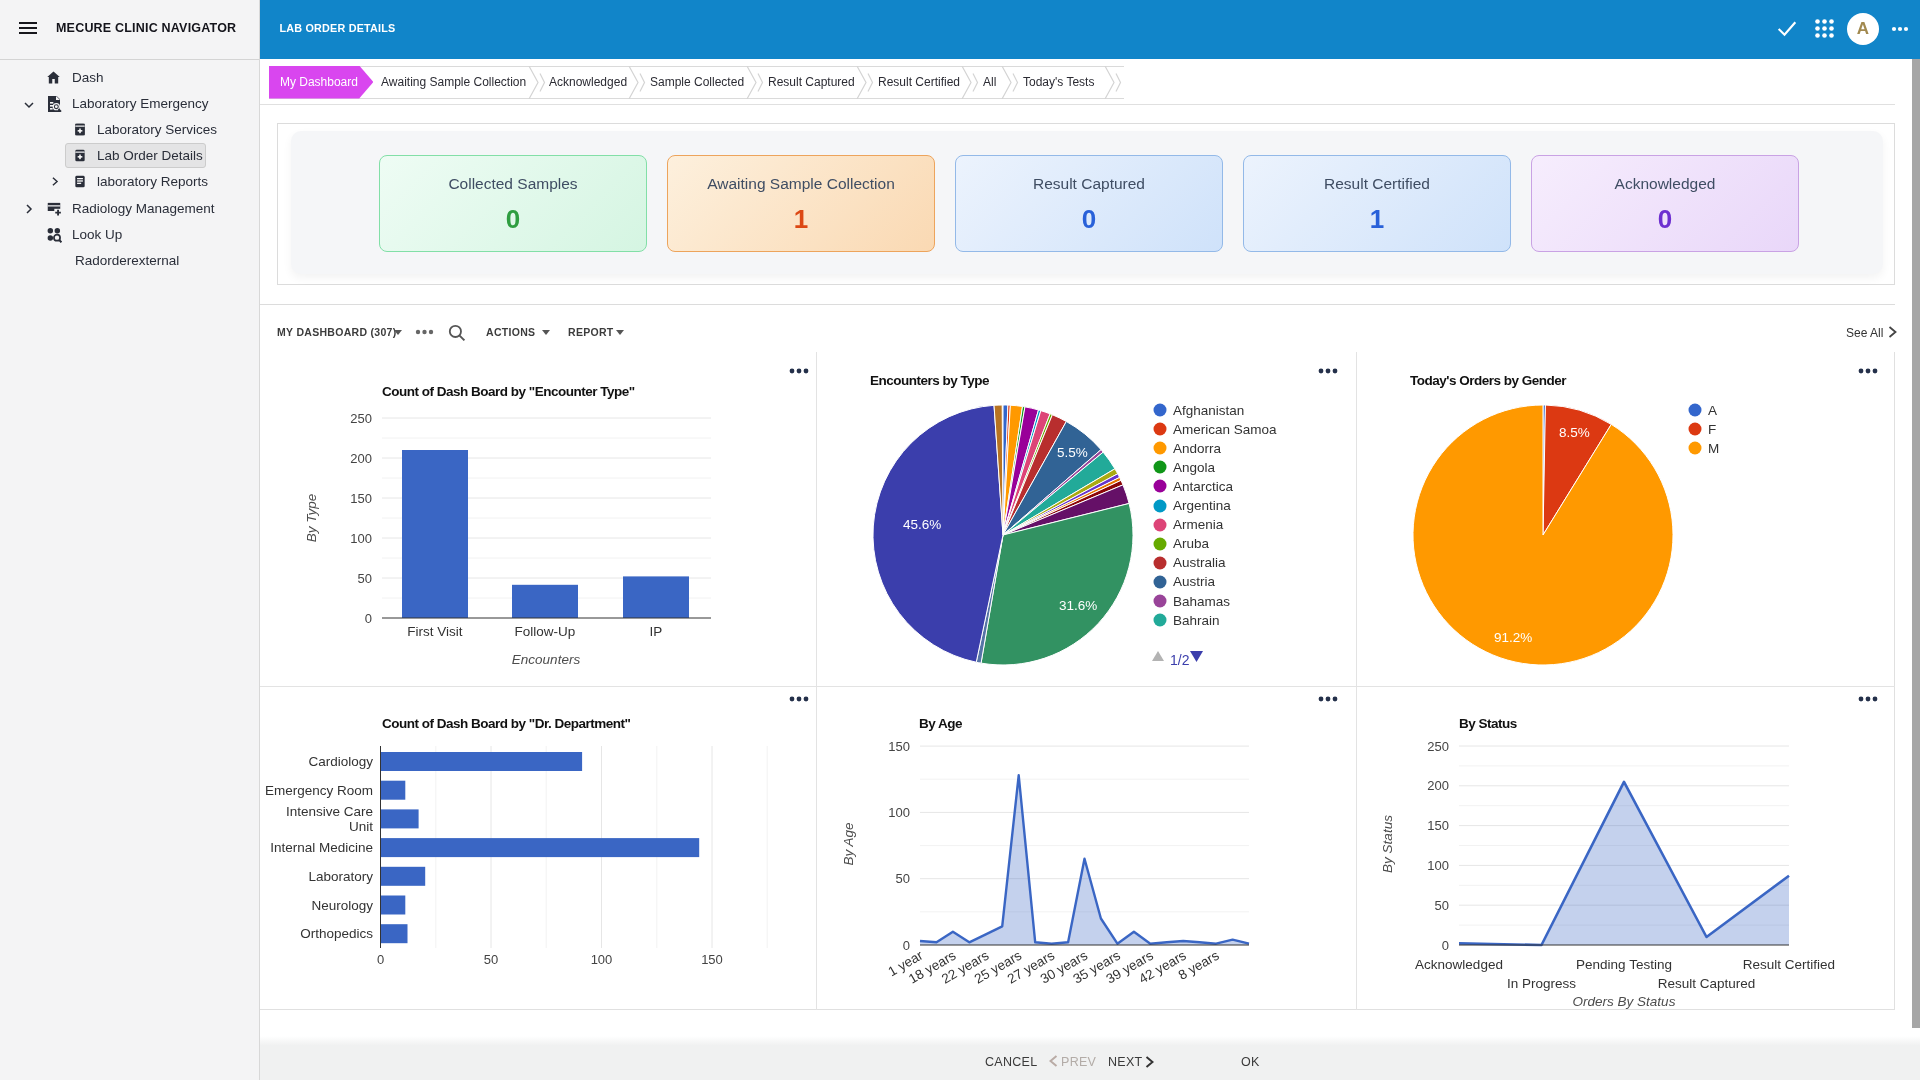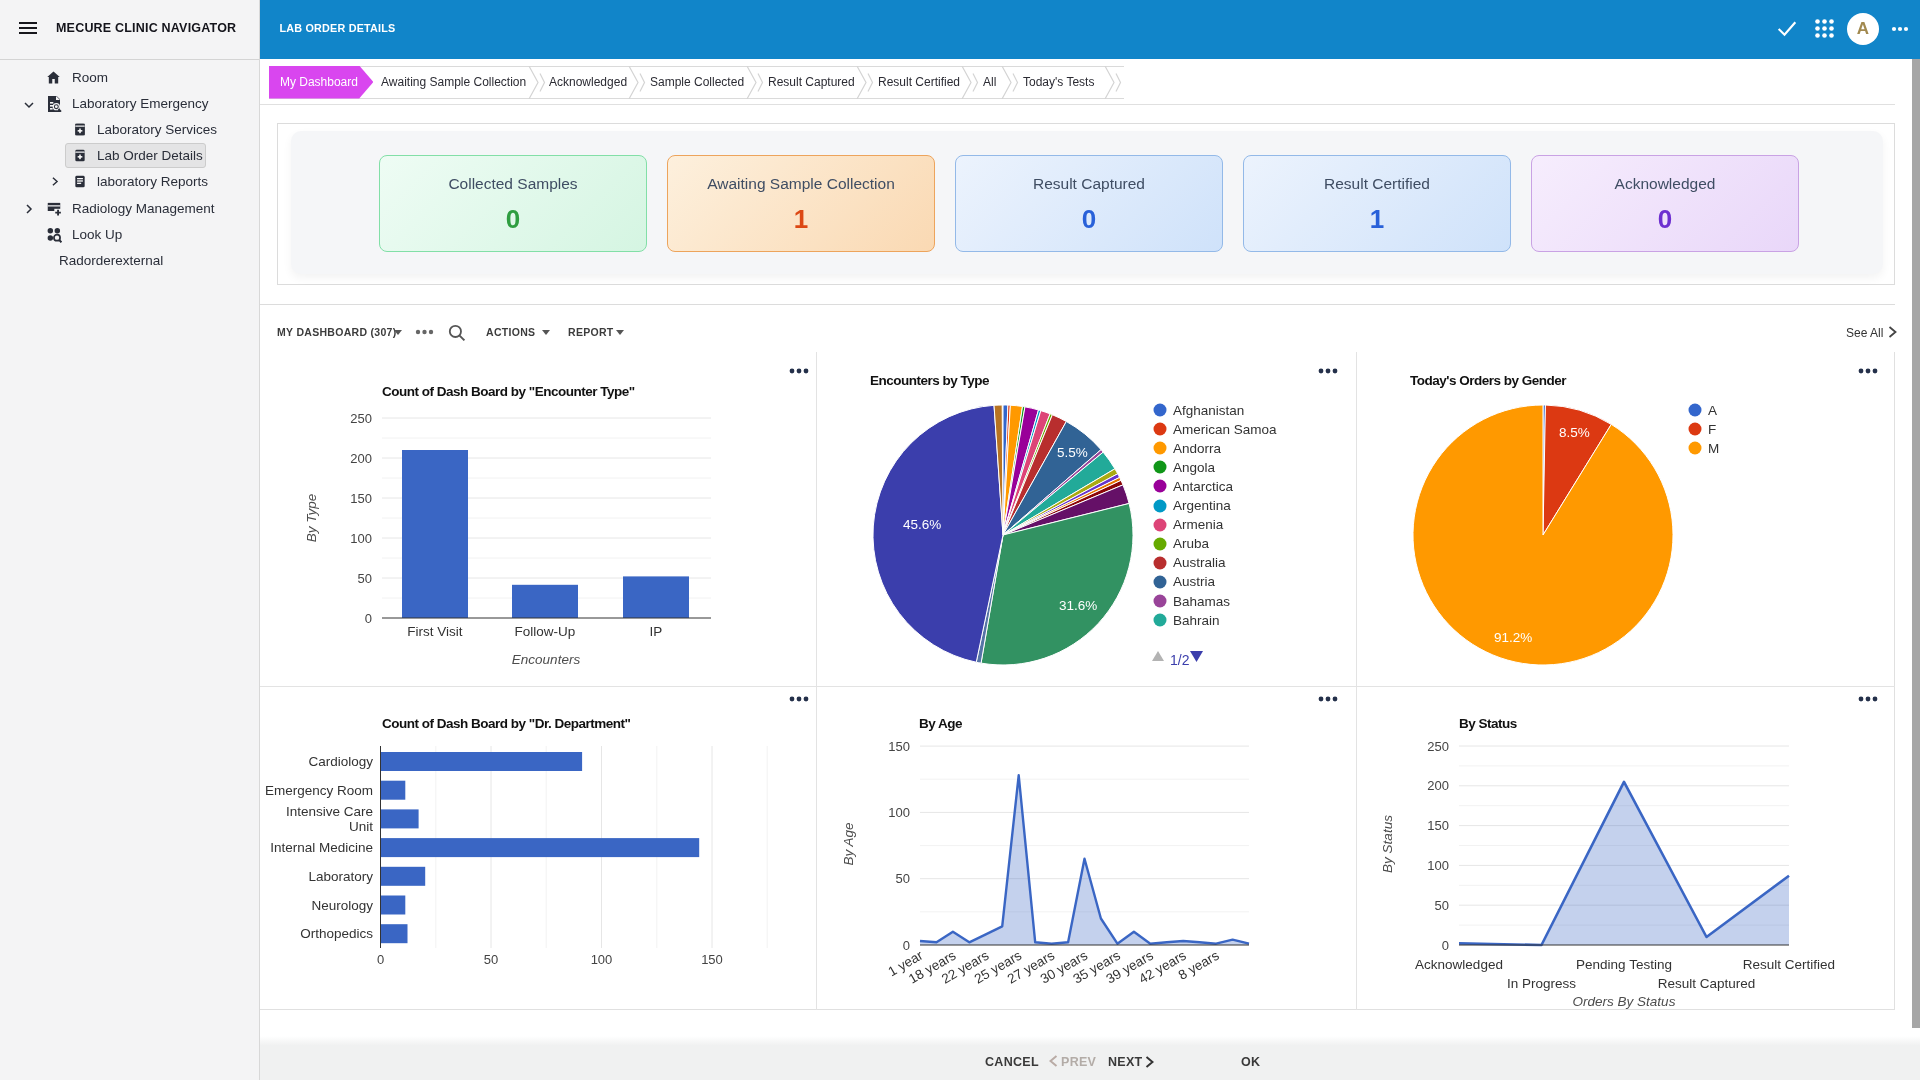--- a/index.html
+++ b/index.html
@@ -39,39 +39,39 @@
 
 .tb{position:absolute;font-size:10.5px;font-weight:bold;color:#3c3c3c;letter-spacing:.3px;white-space:nowrap}
 .caret{position:absolute;width:0;height:0;border-left:4.5px solid transparent;border-right:4.5px solid transparent;border-top:5px solid #555}
 
 #chartbox{position:absolute;left:260px;top:352px;width:1635px;height:658px;background:#fff;border-right:1px solid #e0e0e0;border-bottom:1px solid #e0e0e0}
 .vdiv{position:absolute;top:0;width:1px;height:658px;background:#e3e3e3}
 .hdiv{position:absolute;left:0;top:334px;width:1635px;height:1px;background:#e3e3e3}
 svg text{font-family:"Liberation Sans",sans-serif}
 
 #footer{position:absolute;left:260px;top:1036px;width:1660px;height:44px;background:linear-gradient(#ffffff 0%,#f0f1f1 22%)}
-.fbtn{font-size:13px;font-weight:bold;color:#3a3a3a;letter-spacing:.3px;white-space:nowrap}
+.fbtn{font-size:13px;font-weight:normal;color:#3a3a3a;letter-spacing:.3px;white-space:nowrap}
 #scrollbar{position:absolute;left:1912px;top:59px;width:8px;height:969px;background:#a6a6a6}
 </style></head><body>
 
 <div id="sidebar">
  <div id="sbhead">
   <div id="burger">
         <div style="top:22px"></div>
         <div style="top:27px"></div>
         <div style="top:32px"></div>
       </div>
   <div id="sbtitle">MECURE CLINIC NAVIGATOR</div>
  </div>
  <div class="sel"></div>
 
  <svg class="abs" style="left:46px;top:70px" width="15" height="15" viewBox="0 0 24 24">
       <path fill="#2a2e39" d="M12 2.5 22 11h-2.5v10.5H14v-7h-4v7H4.5V11H2z"></path>
     </svg>
- <div class="nav" style="left:72px;top:70px">Room</div>
+ <div class="nav" style="left:72px;top:70px">Dash</div>
  <svg class="abs" style="left:23px;top:99px" width="12" height="12" viewBox="0 0 24 24">
       <path fill="none" stroke="#2a2e39" stroke-width="3" d="M4 8l8 8 8-8"></path>
     </svg>
  <svg class="abs" style="left:46px;top:96px" width="16" height="16" viewBox="0 0 24 24">
       <path fill="#2a2e39" d="M3 0h13l5 5v19H3z"></path>
       <path fill="#f4f4f5" d="M15 0l6 6h-6z"></path>
       <rect x="6" y="9" width="5" height="2.4" fill="#f4f4f5"></rect>
       <rect x="6" y="13.5" width="5" height="2.4" fill="#f4f4f5"></rect>
       <rect x="6" y="18" width="4" height="2.4" fill="#f4f4f5"></rect>
       <circle cx="15.5" cy="16" r="4.6" fill="#2a2e39" stroke="#f4f4f5" stroke-width="1.8"></circle>
@@ -115,21 +115,21 @@
     </svg>
  <div class="nav" style="left:72px;top:201px">Radiology Management</div>
  <svg class="abs" style="left:46px;top:227px" width="16" height="16" viewBox="0 0 24 24">
       <circle cx="6.5" cy="5.5" r="4.1" fill="#2a2e39"></circle>
       <circle cx="17" cy="5.5" r="4.1" fill="#2a2e39"></circle>
       <circle cx="6.5" cy="16.5" r="4.1" fill="#2a2e39"></circle>
       <circle cx="16.5" cy="16" r="4.6" fill="none" stroke="#2a2e39" stroke-width="2.6"></circle>
       <path stroke="#2a2e39" stroke-width="3" d="M19.8 19.6 23.2 23"></path>
     </svg>
  <div class="nav" style="left:72px;top:227px">Look Up</div>
- <div class="nav" style="left:59px;top:253px">Radorderexternal</div>
+ <div class="nav" style="left:75px;top:253px">Radorderexternal</div>
 </div>
 
 <div id="topbar">
  <div id="tbtitle">LAB ORDER DETAILS</div>
  <svg class="abs" style="left:1517px;top:20px" width="20" height="17" viewBox="0 0 24 20">
       <path fill="none" stroke="#fff" stroke-width="2.6" d="M2 10.5l7 7L22 2.5"></path>
     </svg>
  <svg class="abs" style="left:1555px;top:19px" width="19" height="19" viewBox="0 0 19 19">
       <g fill="#fff">
         <circle cx="2.5" cy="2.5" r="2.3"></circle>

